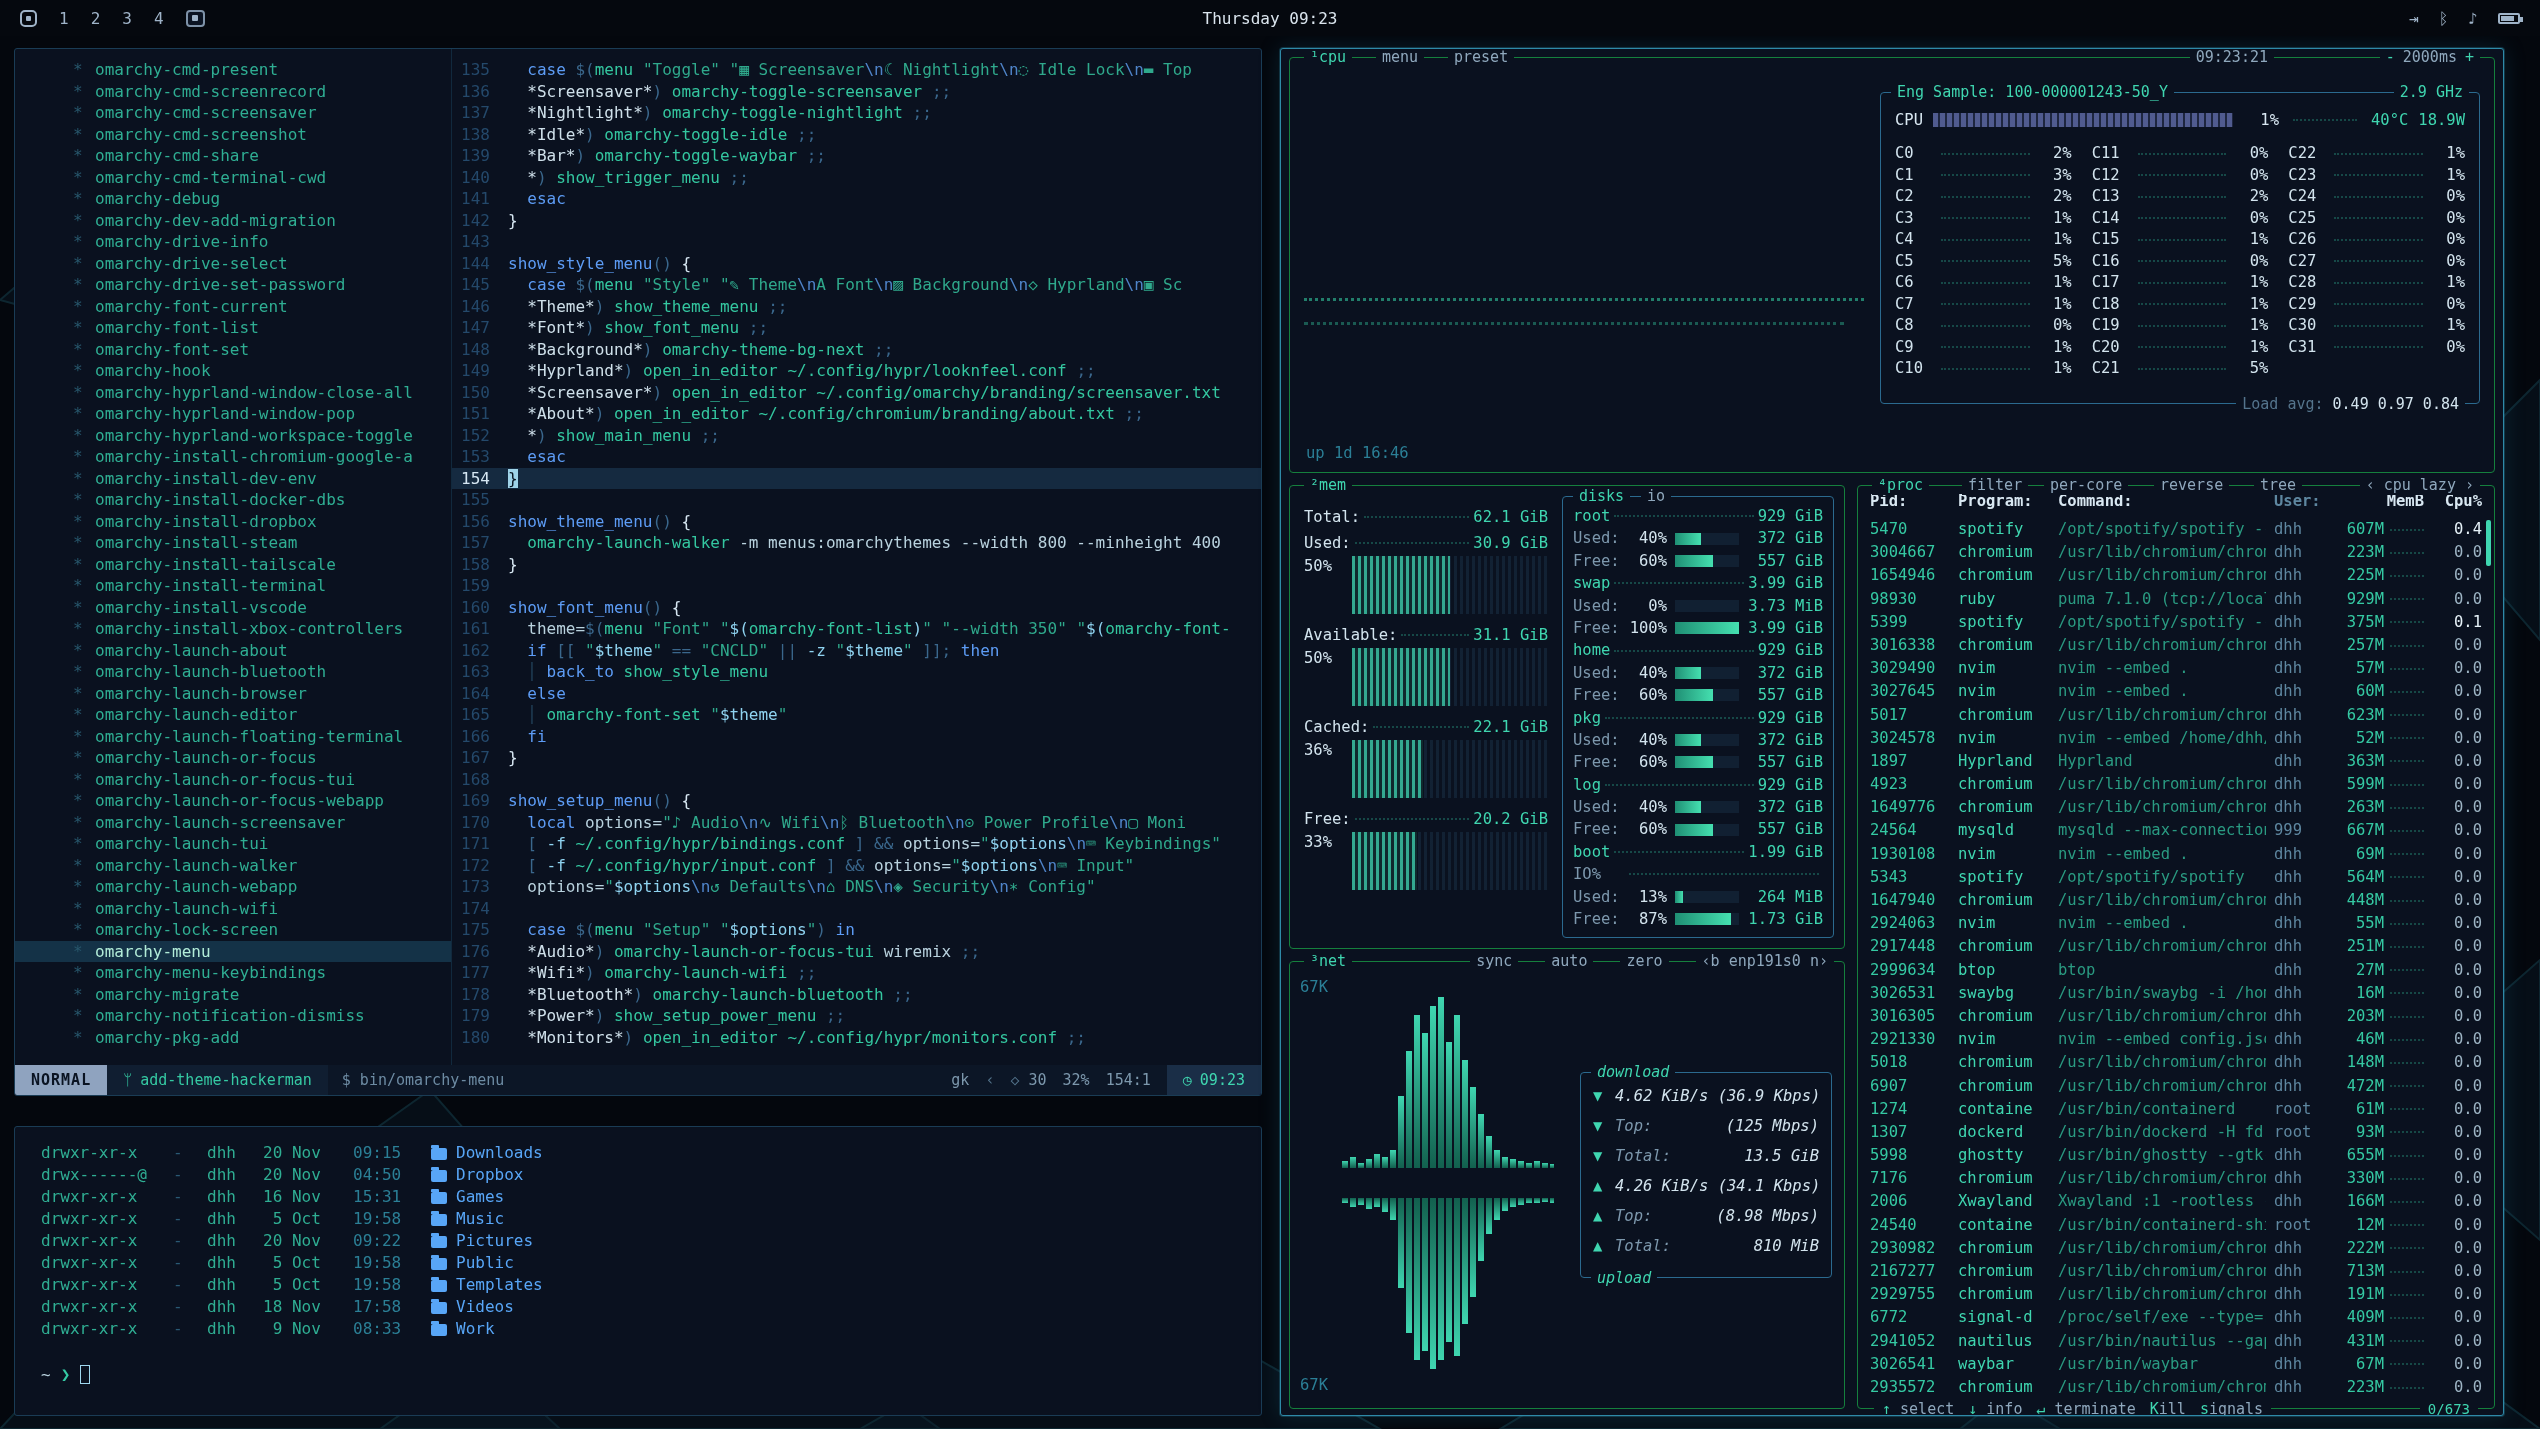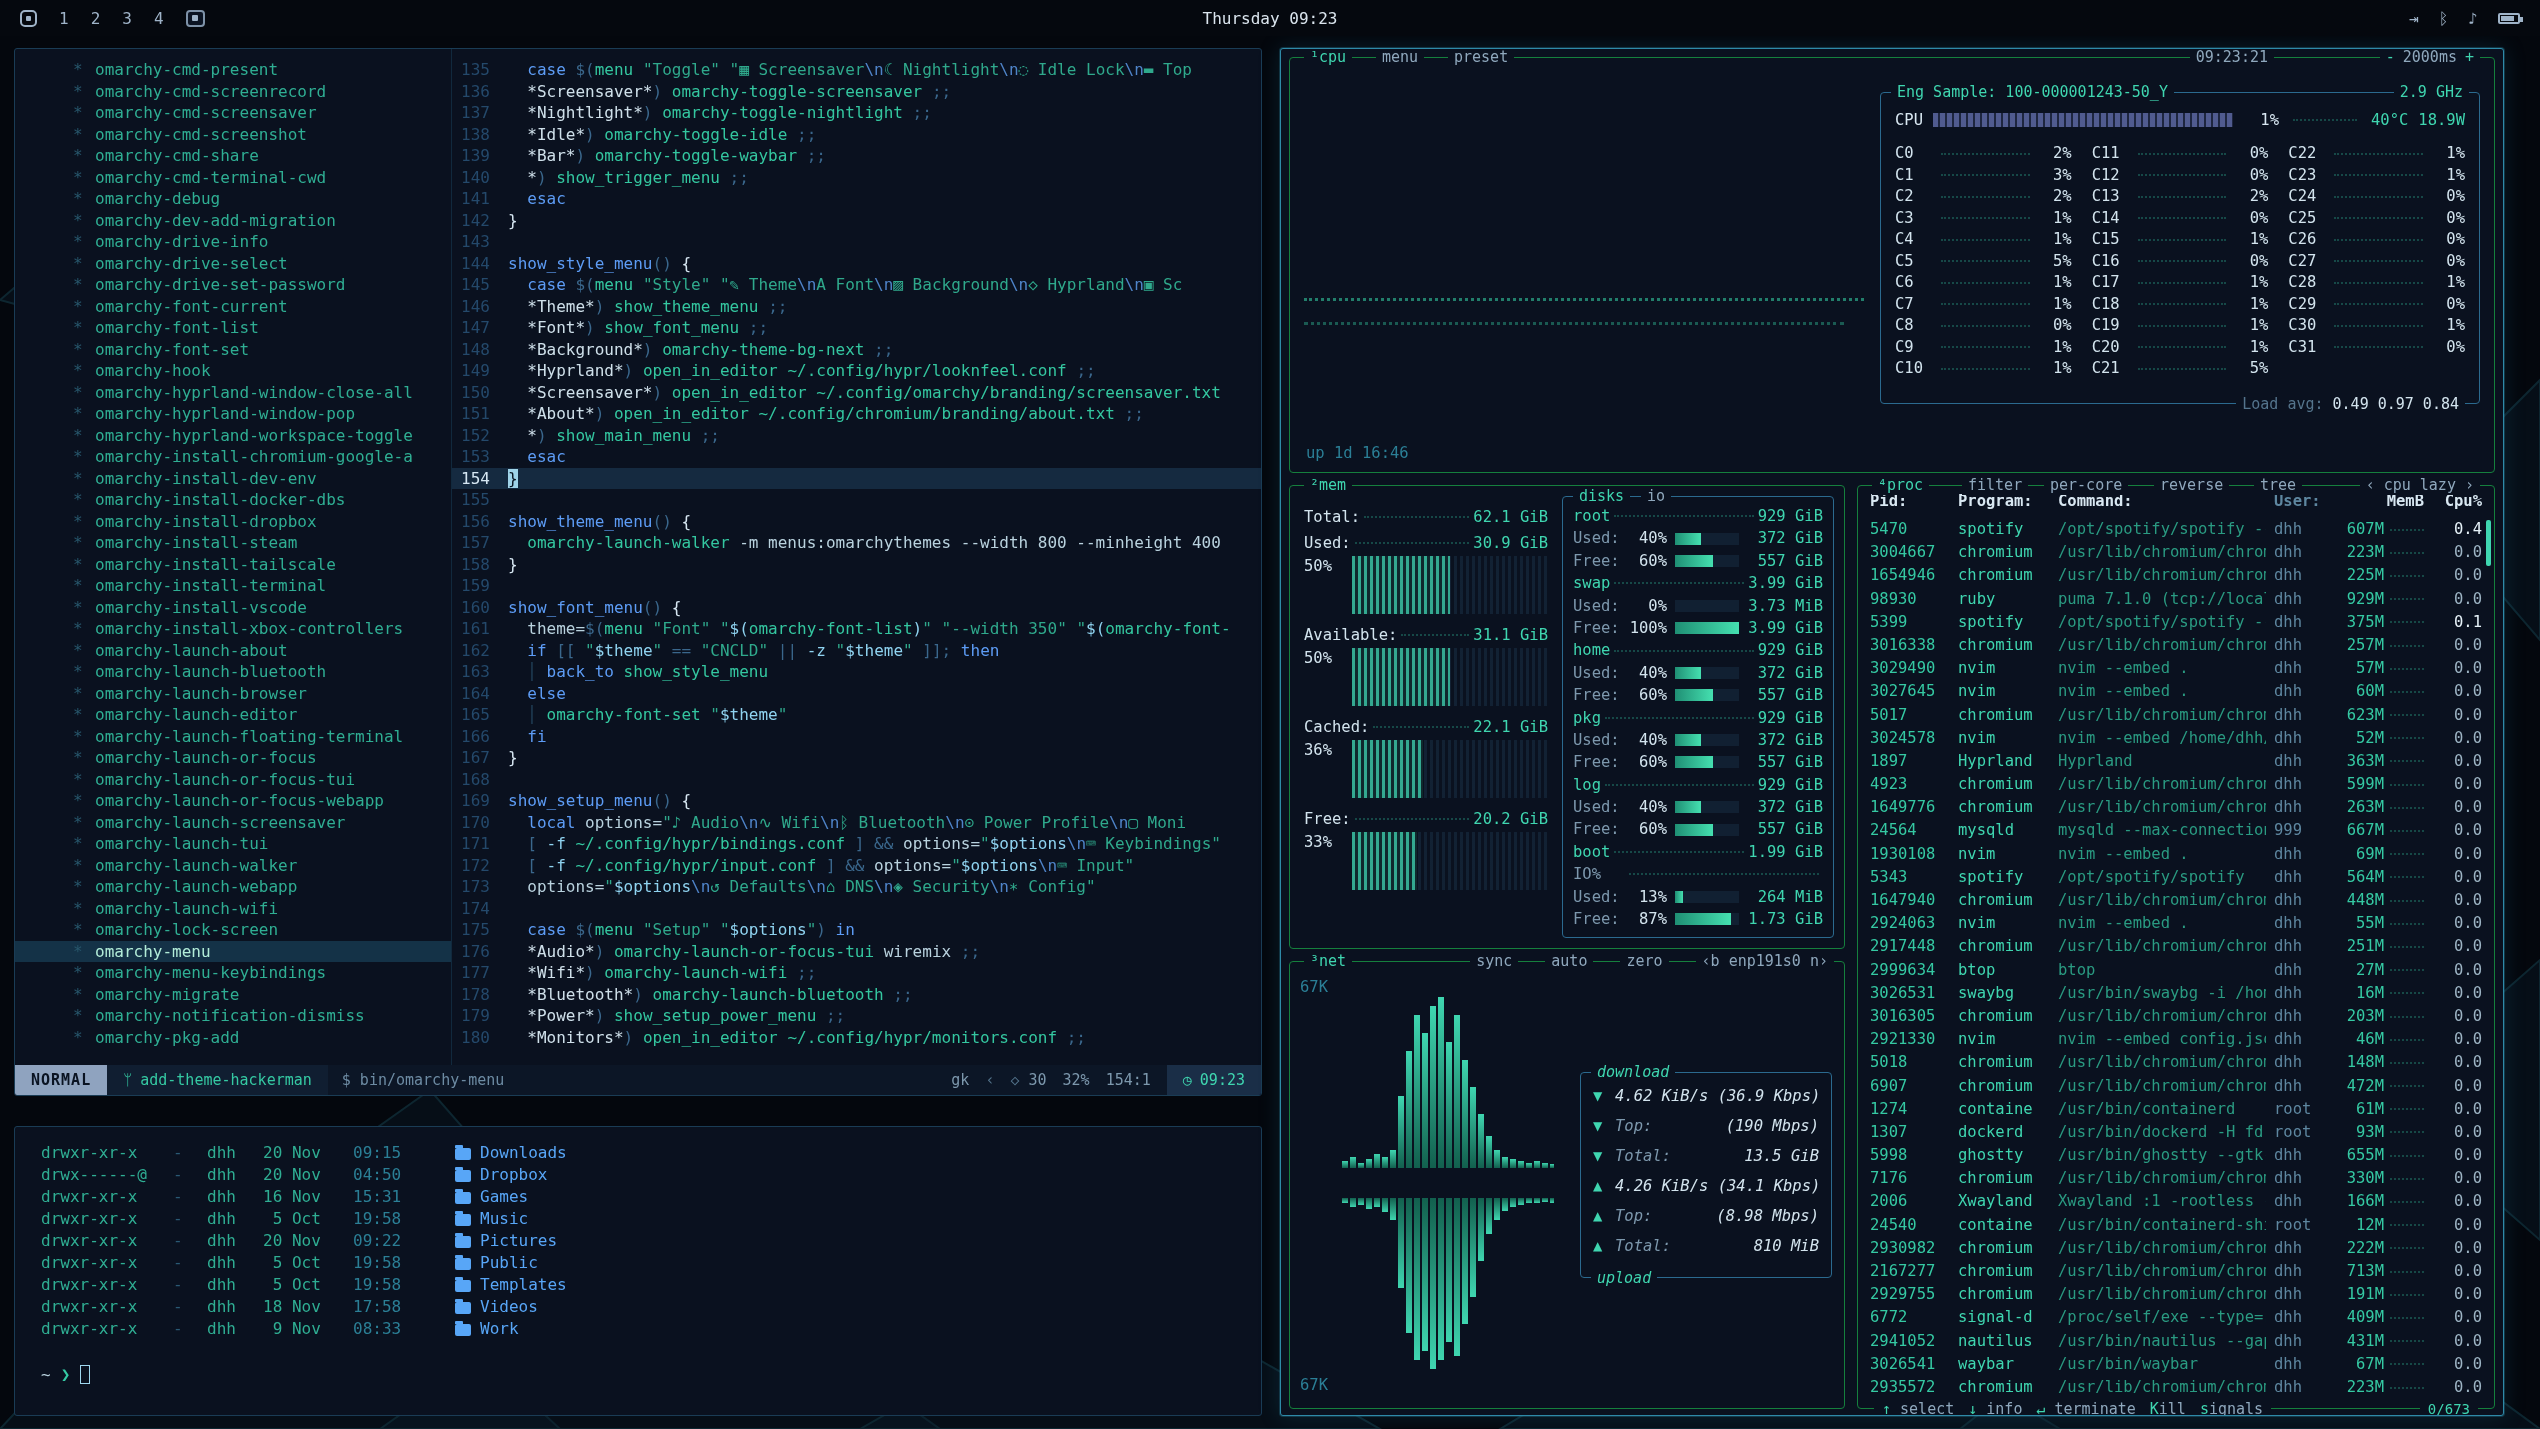--- a/index.html
+++ b/index.html
@@ -58,21 +58,21 @@
 .sl-time{background:#1a2e47;color:#3fd6b0;height:100%;display:flex;align-items:center;gap:8px;padding:0 16px;}
 .dim{color:#54748c;}
 
 .term-body{padding:16px 26px;font-size:16px;}
 .t-row{height:22px;display:flex;white-space:pre;}
 .t-perms{width:132px;color:#2fae93;}
 .t-size{width:34px;color:#2a5a74;}
 .t-user{width:56px;color:#2fae93;}
 .t-date{width:90px;color:#2fae93;white-space:pre;}
 .t-time{width:78px;color:#2b7f96;}
-.t-name{color:#58a6f7;display:flex;gap:9px;margin-left:24px;}
+.t-name{color:#58a6f7;display:flex;gap:9px;}
 .folder-icon{width:16px;height:12px;background:#58a6f7;border-radius:2px;position:relative;margin-top:5px;flex:none;}
 .folder-icon::before{content:"";position:absolute;top:-3px;left:0;width:8px;height:3px;background:#58a6f7;border-radius:1px 1px 0 0;}
 .prompt-row{margin-top:24px;display:flex;gap:10px;font-size:16px;align-items:center;}
 .p-path{color:#b9d2de;}
 .p-sym{color:#35c9a3;}
 .p-cursor{width:10px;height:19px;border:1.5px solid #9fd8ef;display:inline-block;}
 
 .btop-inner{position:absolute;inset:0;font-size:15.5px;}
 .bbox{position:absolute;border:1px solid #15803d;border-radius:4px;}
 .chip{position:absolute;top:-11px;background:#0a111f;padding:0 6px;color:#8fa8bd;font-size:15px;white-space:nowrap;line-height:20px;}
@@ -936,21 +936,21 @@
         </div>
       <div class="net-panel">
         <span class="chip" style="left:10px;color:#3fd6b0">download</span>
         <div class="n-row">
             <span class="n-arrow">▼</span>
             <span class="n-text">4.62 KiB/s (36.9 Kbps)</span>
           </div>
         <div class="n-row">
             <span class="n-arrow">▼</span>
             <span class="n-label">Top:</span>
-            <span class="n-val">(190 Mbps)</span>
+            <span class="n-val">(125 Mbps)</span>
           </div>
         <div class="n-row">
             <span class="n-arrow">▼</span>
             <span class="n-label">Total:</span>
             <span class="n-val">13.5 GiB</span>
           </div>
         <div class="n-row">
             <span class="n-arrow">▲</span>
             <span class="n-text">4.26 KiB/s (34.1 Kbps)</span>
           </div>

